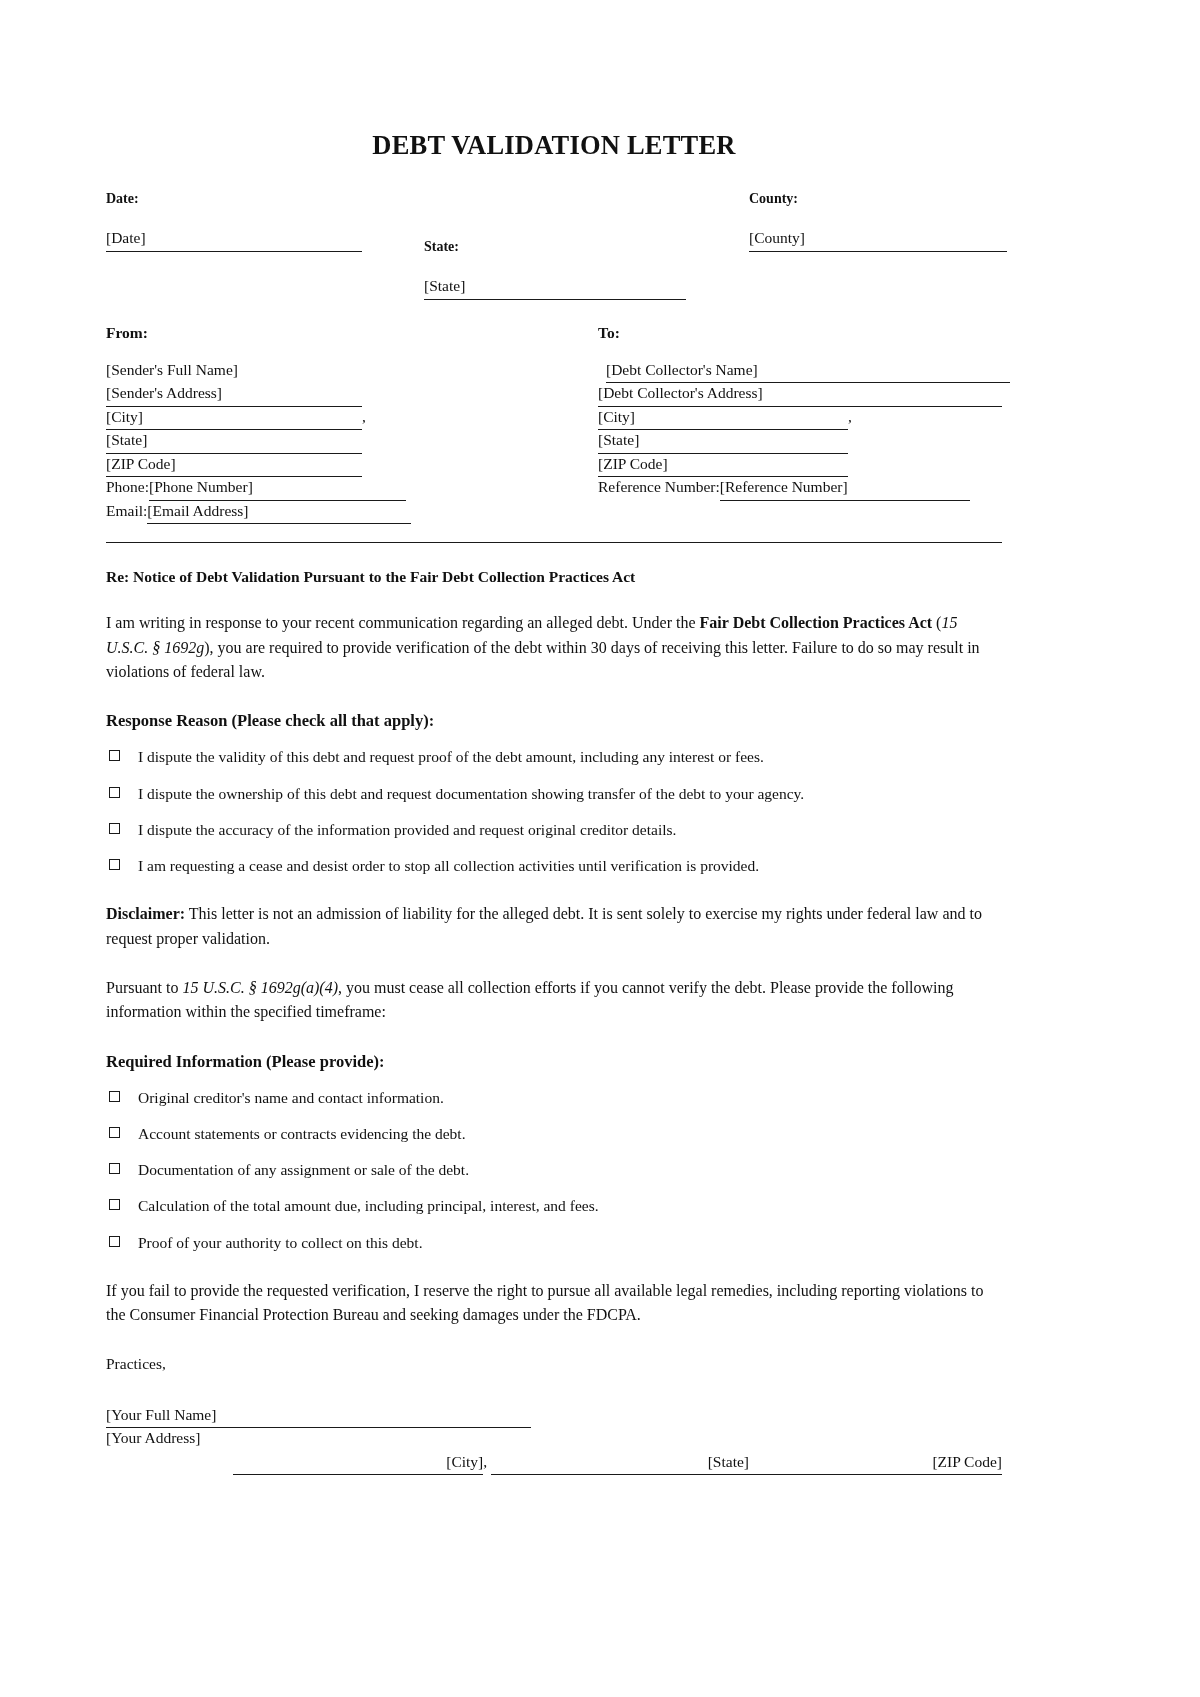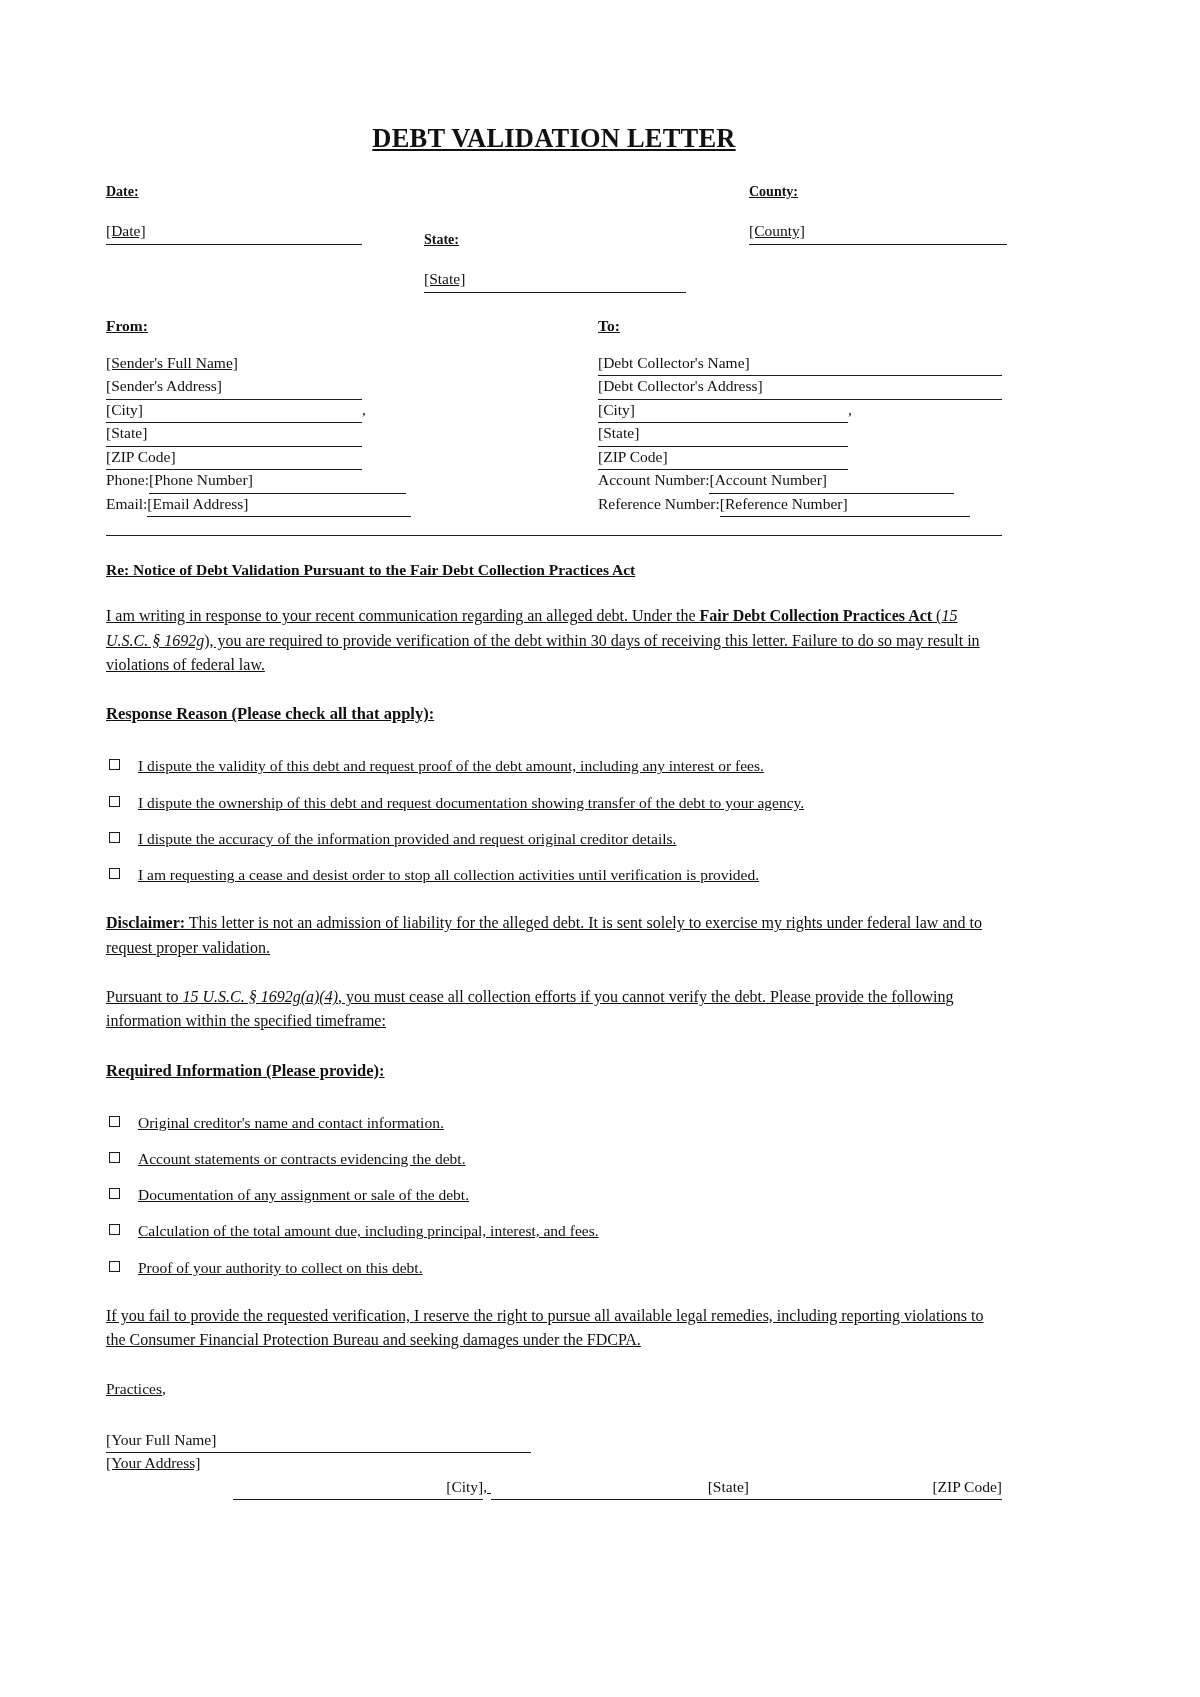--- a/index.html
+++ b/index.html
@@ -19,23 +19,22 @@
     position: relative;
     width: 1200px;
     height: 1697px;
     box-sizing: border-box;
     padding: 0;
     background: #ffffff;
   }
   .content {
     position: absolute;
     left: 106px;
-    top: 0;
+    top: 7px;
     width: 896px;
-    text-decoration: underline;
   }
 
   
   .doc-title {
     text-align: center;
     font-size: 26.5px;
     font-weight: bold;
     letter-spacing: 0.2px;
     margin: 0;
     padding-top: 124px;
@@ -118,21 +117,21 @@
     font-size: 16px;
     line-height: 1.52;
     margin: 25px 0 0 0;
     text-align: left;
   }
   .sect-head {
     font-weight: bold;
     font-size: 16.5px;
     margin-top: 27px;
   }
-  .chk-list { margin-top: 30px; }
+  .chk-list { margin-top: 14px; }
   .chk-item {
     display: flex;
     align-items: flex-start;
     font-size: 15.5px;
     line-height: 1.5;
     margin-bottom: 13px;
   }
   .chk-box {
     flex: 0 0 auto;
     width: 9px;
@@ -218,42 +217,39 @@
 
         <div class="fline">
           <span class="prefix">Email: </span><span class="ul" style="width:264px;">[Email Address]</span>
         </div>
       </div>
 
       <div class="col-right">
         <div class="ft-head">To:</div>
 
         <div class="fline">
-          <span class="ul" style="width:404px;">[Debt Collector's Name]</span>
+          <span class="ul" style="width:404px;margin-left:8px;">[Debt Collector's Name]</span>
         </div>
 
         <div class="fline">
           <span class="ul" style="width:404px;">[Debt Collector's Address]</span>
         </div>
 
         <div class="fline">
           <span class="ul" style="width:250px;">[City]</span><span>,</span>
         </div>
 
         <div class="fline">
           <span class="ul" style="width:250px;">[State]</span>
         </div>
 
         <div class="fline">
           <span class="ul" style="width:250px;">[ZIP Code]</span>
         </div>
 
-        <div class="fline">
-          <span class="prefix">Account Number: </span><span class="ul" style="width:245px;">[Account Number]</span>
-        </div>
 
         <div class="fline">
           <span class="prefix">Reference Number: </span><span class="ul" style="width:250px;">[Reference Number]</span>
         </div>
       </div>
     </div>
 
     <hr class="divider">
 
     <div class="re-line">Re: Notice of Debt Validation Pursuant to the Fair Debt Collection Practices Act</div>

